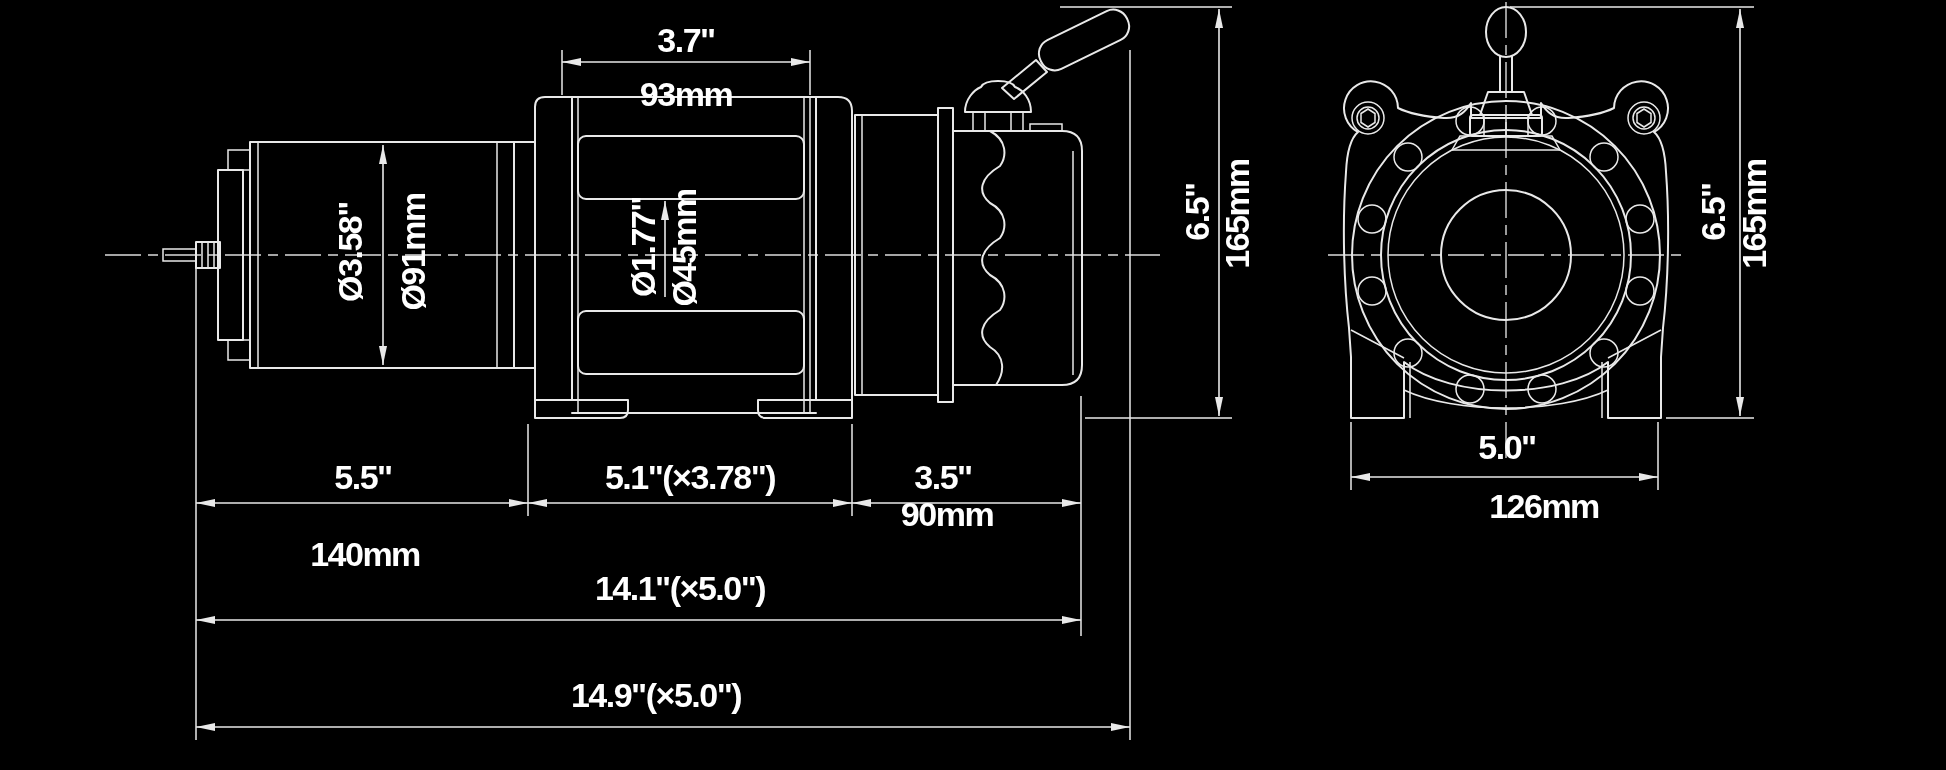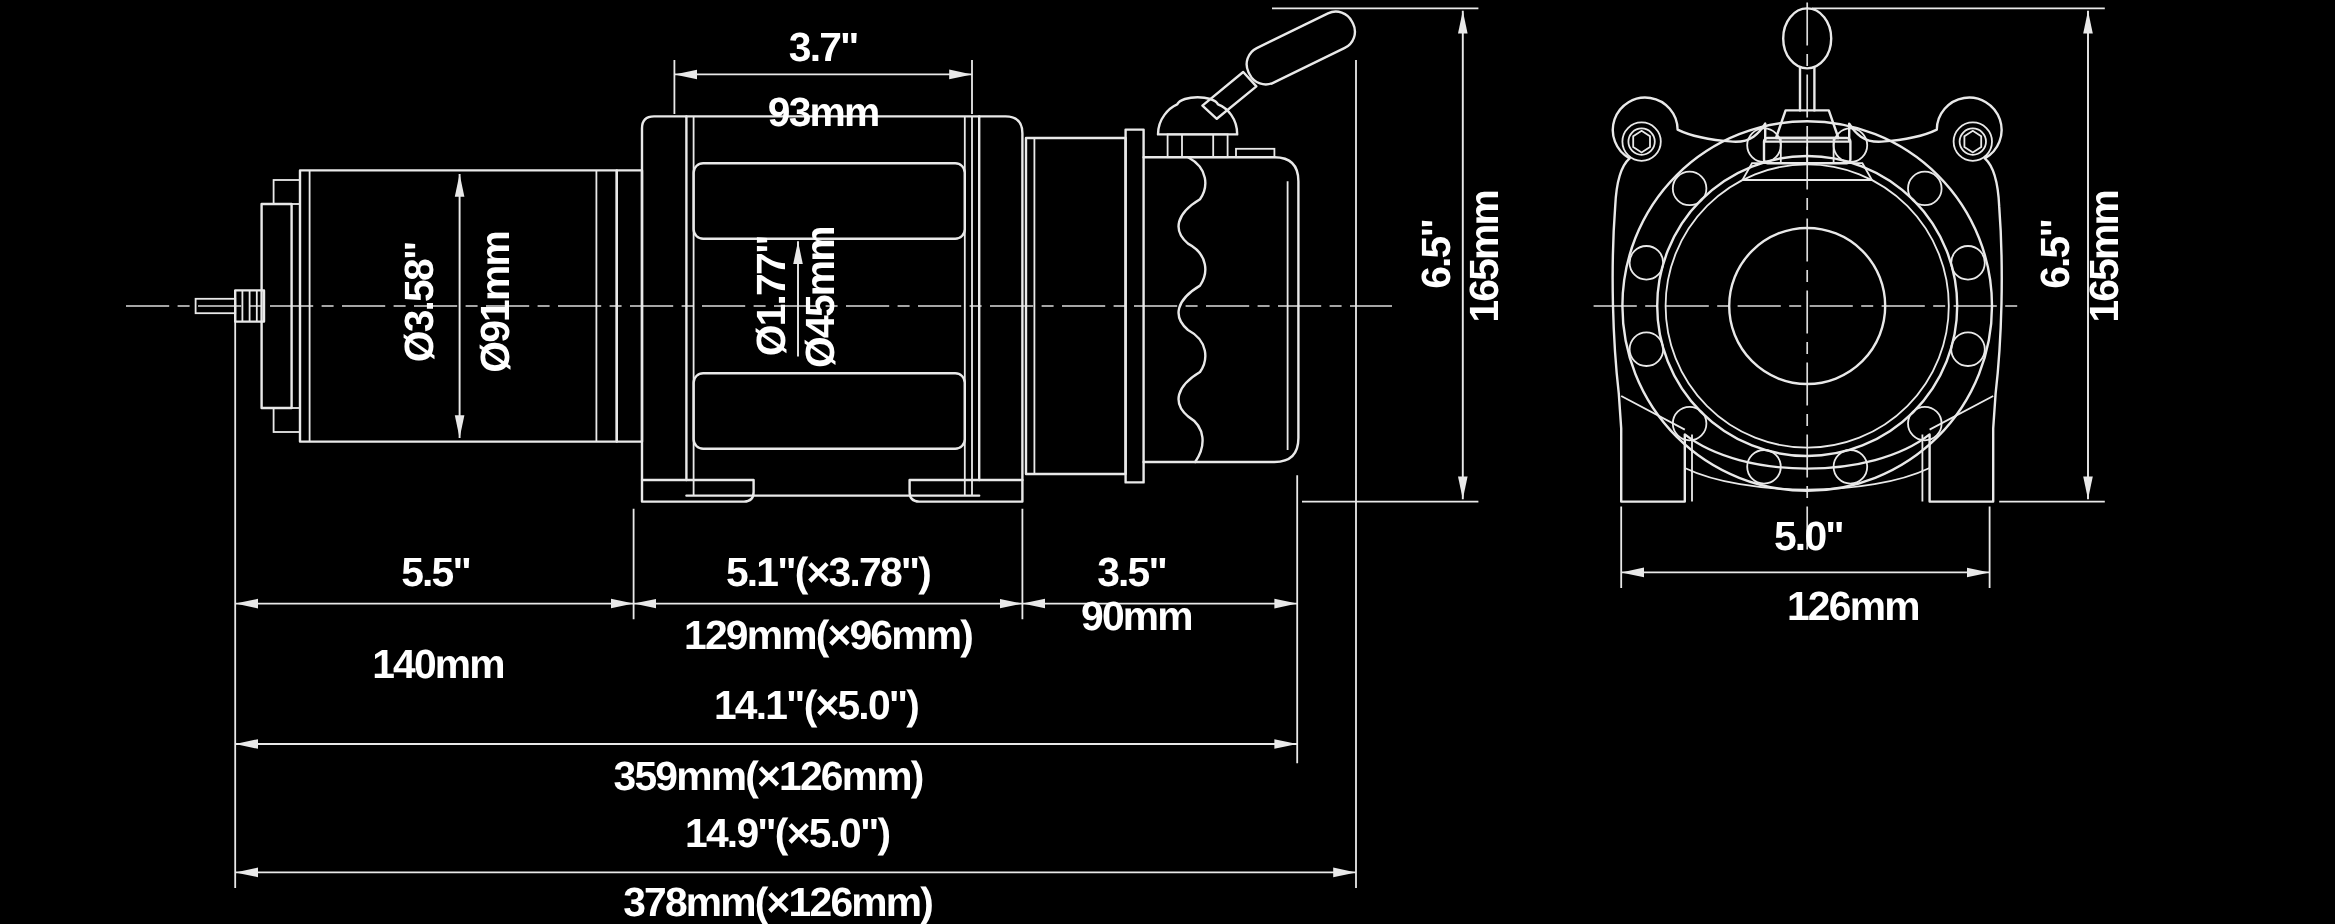--- a/index.html
+++ b/index.html
@@ -183,30 +183,27 @@
 <div class="label vert" style="left:643px;top:247px">Ø1.77"</div>
 <div class="label vert" style="left:684px;top:248px">Ø45mm</div>
 
 <div class="label vert" style="left:1197px;top:212px">6.5"</div>
 <div class="label vert" style="left:1237px;top:214px">165mm</div>
 
 <div class="label" style="left:363px;top:477px">5.5"</div>
 <div class="label" style="left:365px;top:554px">140mm</div>
 
 <div class="label" style="left:690px;top:477px">5.1"(×3.78")</div>
-<div class="label" style="left:690px;top:530px">129mm(×96mm)</div>
 
 <div class="label" style="left:943px;top:477px">3.5"</div>
 <div class="label" style="left:947px;top:514px">90mm</div>
 
 <div class="label" style="left:680px;top:588px">14.1"(×5.0")</div>
-<div class="label" style="left:640px;top:647px">359mm(×126mm)</div>
 
 <div class="label" style="left:656px;top:695px">14.9"(×5.0")</div>
-<div class="label" style="left:648px;top:752px">378mm(×126mm)</div>
 
 <div class="label" style="left:1507px;top:447px">5.0"</div>
 <div class="label" style="left:1544px;top:506px">126mm</div>
 
 <div class="label vert" style="left:1713px;top:212px">6.5"</div>
 <div class="label vert" style="left:1754px;top:214px">165mm</div>
 
 </div>
 
 </body></html>

